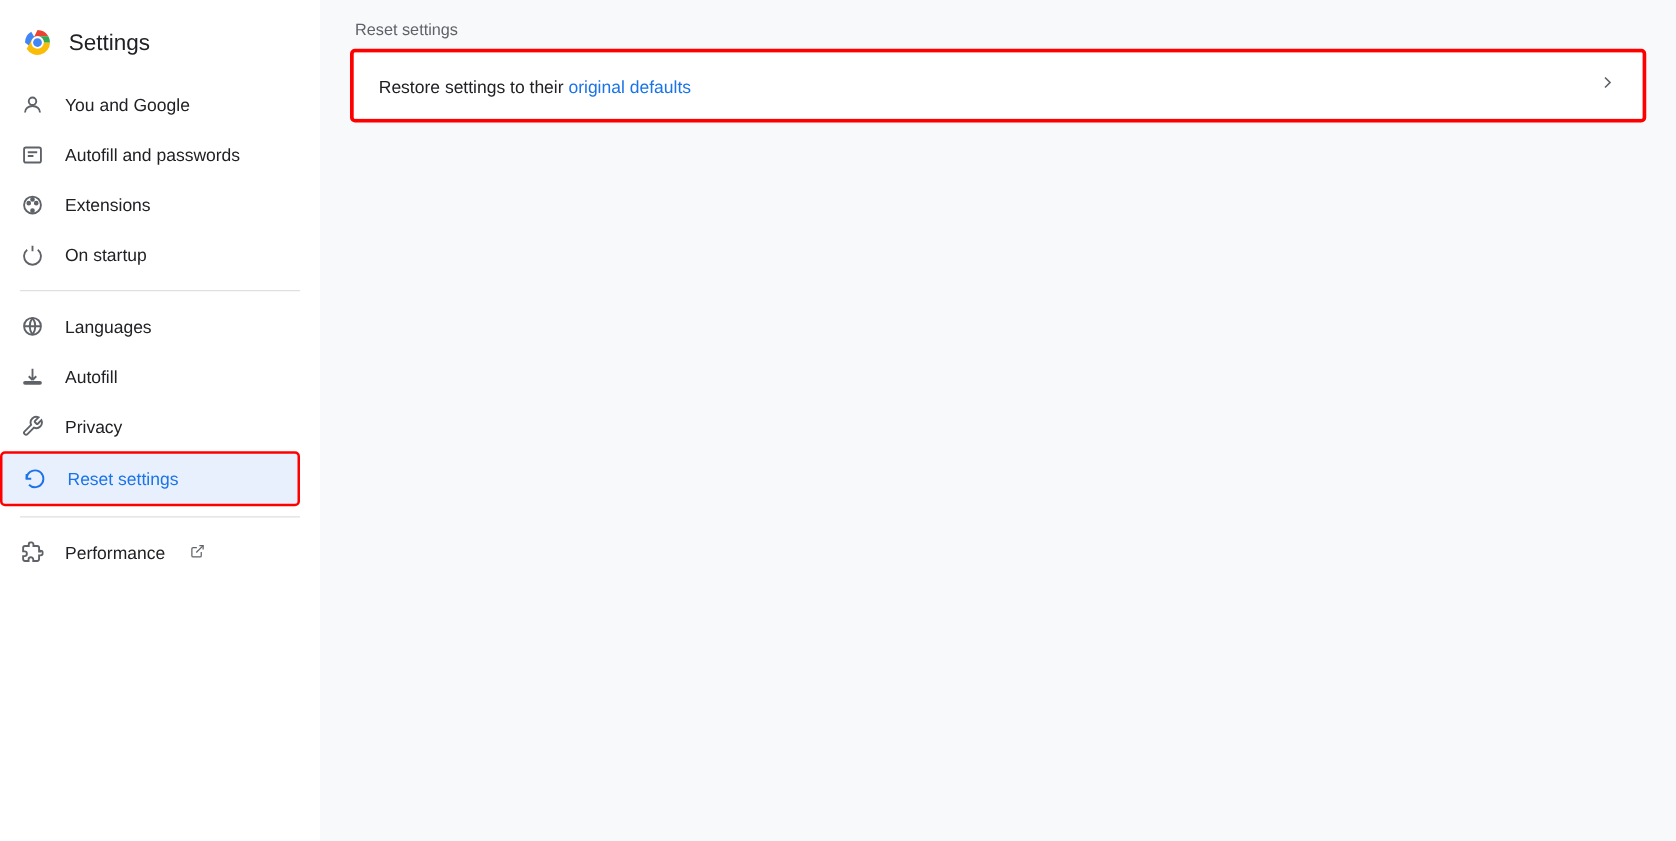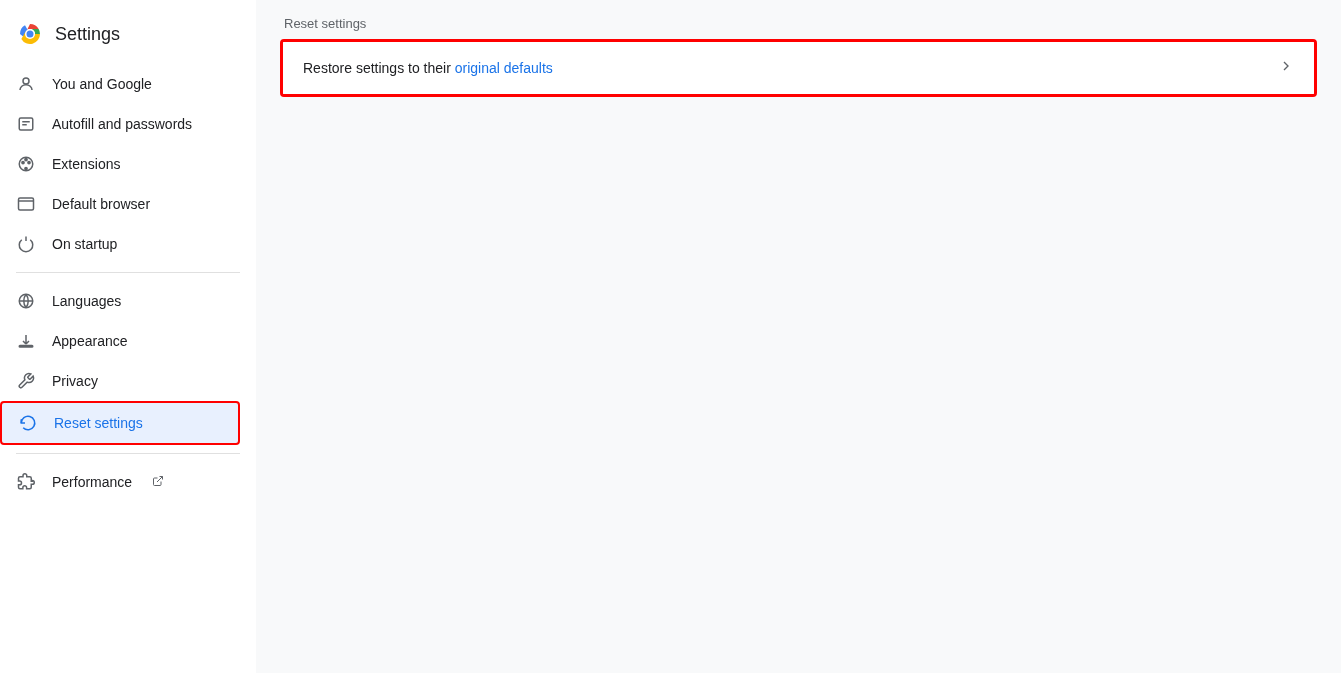--- a/index.html
+++ b/index.html
@@ -247,29 +247,20 @@
           <circle cx="8" cy="10" r="1.5" fill="#5f6368"></circle>
           <circle cx="16" cy="10" r="1.5" fill="#5f6368"></circle>
           <circle cx="12" cy="6" r="1.5" fill="#5f6368"></circle>
           <circle cx="12" cy="18" r="1.5" fill="#5f6368"></circle>
         </svg>
     </span>
     <span class="item-label">Extensions</span>
   </div>
 
 
-  <div class="sidebar-item">
-    <span class="item-icon">
-      <svg width="18" height="18" viewBox="0 0 24 24" fill="none" stroke="#5f6368" stroke-width="2">
-          <rect x="2" y="4" width="20" height="16" rx="2"></rect>
-          <line x1="2" y1="8" x2="22" y2="8"></line>
-        </svg>
-    </span>
-    <span class="item-label">Default browser</span>
-  </div>
 
   <div class="sidebar-item">
     <span class="item-icon">
       <svg width="18" height="18" viewBox="0 0 24 24" fill="none" stroke="#5f6368" stroke-width="2">
           <path d="M12 2v6"></path>
           <path d="M6.34 6.34A9 9 0 1 0 17.66 6.34"></path>
         </svg>
     </span>
     <span class="item-label">On startup</span>
   </div>
@@ -286,21 +277,21 @@
     <span class="item-label">Languages</span>
   </div>
 
   <div class="sidebar-item">
     <span class="item-icon">
       <svg width="18" height="18" viewBox="0 0 24 24" fill="none" stroke="#5f6368" stroke-width="2">
           <path d="M12 4v12m0 0l-4-4m4 4l4-4"></path>
           <rect x="3" y="18" width="18" height="2" rx="1"></rect>
         </svg>
     </span>
-    <span class="item-label">Appearance</span>
+    <span class="item-label">Autofill</span>
   </div>
 
 
   <div class="sidebar-item">
     <span class="item-icon">
       <svg width="18" height="18" viewBox="0 0 24 24" fill="none" stroke="#5f6368" stroke-width="2">
           <path d="M14.7 6.3a1 1 0 0 0 0 1.4l1.6 1.6a1 1 0 0 0 1.4 0l3.77-3.77a6 6 0 0 1-7.94 7.94l-6.91 6.91a2.12 2.12 0 0 1-3-3l6.91-6.91a6 6 0 0 1 7.94-7.94l-3.77 3.77z"></path>
         </svg>
     </span>
     <span class="item-label">Privacy</span>

